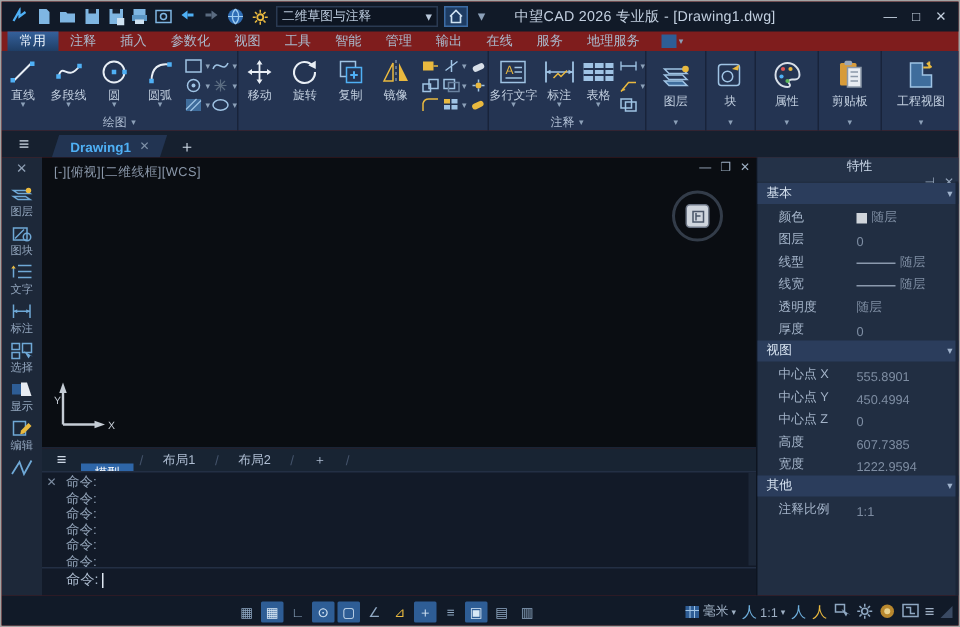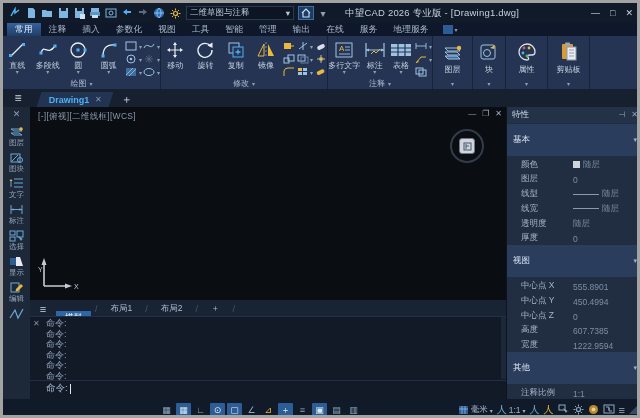--- a/index.html
+++ b/index.html
@@ -1,17 +1,17 @@
 <!DOCTYPE html>
 <html><head>
 <meta charset="utf-8">
 <style>
   html,body{margin:0;padding:0;background:#000;}
   *{box-sizing:border-box;font-family:"Liberation Sans","DejaVu Sans",sans-serif;}
-  #app{position:relative;width:640px;height:418px;background:#0f172a;color:#9fb0c4;overflow:hidden;border:3px solid #a3a3a3;}
+  #app{position:relative;width:640px;height:418px;background:#7f1d1d;color:#9fb0c4;overflow:hidden;border:1px solid #a3a3a3;}
   .abs{position:absolute;}
   
   #titlebar{left:0;top:0;width:640px;height:20px;background:#111a28;display:flex;align-items:center;padding:0 4px;font-size:9px;}
   .qat-icon{width:14px;height:14px;margin:0 1px;display:flex;align-items:center;justify-content:center;color:#6fb0de;font-size:10px;}
   .qat-icon svg{display:block;}
   .ws-select{display:flex;align-items:center;background:#0d1522;border:1px solid #2a3a52;height:14px;padding:0 3px;margin:0 3px;color:#b9c8da;font-size:8.5px;width:108px;}
   .ws-select .arr{margin-left:auto;color:#7b8 da0;}
   .title-text{color:#c3d0e0;font-size:9.5px;margin-left:14px;letter-spacing:.2px;}
   .win-btns{margin-left:auto;display:flex;gap:10px;align-items:center;padding-right:6px;color:#c6d2e0;font-size:9px;}
   
@@ -62,26 +62,26 @@
   
   #cmd{left:27px;top:313px;width:476px;height:83px;background:#121a28;border-top:1px solid #232f44;}
   #cmd-close{left:3px;top:2px;color:#7f8fa4;font-size:8px;}
   #cmd-hist{left:16px;top:1px;font-size:9px;line-height:10.5px;color:#8fa0b5;}
   #cmd-scroll{right:0;top:0;width:5px;height:62px;background:#1c2738;}
   #cmd-input{left:16px;bottom:4px;font-size:9.5px;color:#aab9cc;display:flex;align-items:center;}
   #cmd-input .cursor{display:inline-block;width:1px;height:10px;background:#dfe8f2;margin-left:2px;}
   #cmd-divider{left:0;bottom:18px;width:476px;border-top:1px solid #232f44;}
   
   #props{left:503px;top:104px;width:137px;height:292px;background:#212e42;border-left:1px solid #0d1420;display:flex;flex-direction:column;font-size:8.5px;}
-  #props-header{height:16px;background:#243248;display:flex;align-items:center;padding:0 5px;color:#cfdcec;}
+  #props-header{height:16px;background:#243248;display:flex;align-items:center;padding:0 5px;color:#cfdcec;flex-direction:column;}
   #props-header .ph-icons{margin-left:auto;display:flex;gap:6px;color:#93a4ba;font-size:8px;}
   #props-select{height:18px;display:flex;align-items:center;padding:0 5px;color:#c0cddd;gap:3px;}
   #props-select .ps-arrow{font-size:7px;margin-left:2px;}
   #props-select .ps-icons{margin-left:auto;display:flex;gap:3px;}
-  .sec-header{height:14px;background:#2b3d5c;display:flex;align-items:center;padding:16px 6px;color:#d6e2f0;margin-top:1px;}
+  .sec-header{height:14px;background:#2b3d5c;display:flex;align-items:center;padding:0 6px;color:#d6e2f0;margin-top:1px;}
   .sec-header .sh-arrow{margin-left:auto;font-size:7px;color:#9fb2cc;}
   .prow{height:15px;display:flex;align-items:flex-end;padding-left:14px;}
   .prow .pl{width:52px;color:#a4b4c9;}
   .prow .pv{color:#7e8da2;display:flex;align-items:center;gap:3px;}
   .swatch{width:7px;height:7px;background:#d0d5db;display:inline-block;}
   .lineswatch{width:26px;border-top:1px solid #8b99ad;display:inline-block;}
   #props-scroll{position:absolute;right:0;top:16px;width:4px;height:276px;background:#1a2536;}
   
   #statusbar{left:0;top:396px;width:640px;height:22px;background:#111a28;display:flex;align-items:center;padding:0 6px;font-size:8.5px;}
   #coords{color:#a6b6c9;letter-spacing:.3px;width:150px;}
@@ -402,24 +402,20 @@
               </span>
               <span class="sdd">▾</span>
             <span class="sic">
                 <svg width="12" height="10" viewBox="0 0 12 10">
                   <rect x="2" y="3" width="8" height="4" rx="2" transform="rotate(-25 6 6)" fill="#e9b93f"></rect>
                 </svg>
               </span>
           </div>
         </div>
       </div>
-      <div class="rpanel-label">
-        <span>修改</span>
-        <span class="dd-arrow">▾</span>
-      </div>
     </div>
 
     <div class="rpanel" style="width:105px;">
       <div class="rpanel-body">
         <div class="bigbtn" style="width:38px;">
           <span class="glyph">
             <svg width="20" height="20" viewBox="0 0 20 20">
                 <rect x="2" y="3" width="16" height="14" stroke="#9fc3e4" fill="none"></rect>
                 <text x="5" y="11" font-size="8" fill="#e9b93f" font-family="sans-serif">A</text>
                 <path d="M11 7 h5 M11 10 h5 M5 14 h11" stroke="#9fc3e4" stroke-width=".9"></path>
@@ -553,20 +549,36 @@
               </svg>
           </span>
           <span>剪贴板</span>
         </div>
       </div>
       <div class="rpanel-label">
         <span class="dd-arrow">▾</span>
       </div>
     </div>
 
+    <div class="rpanel" style="width:52px;border-right:none;">
+      <div class="rpanel-body">
+        <div class="bigbtn" style="width:48px;">
+          <span class="glyph" style="height:26px;">
+            <svg width="24" height="24" viewBox="0 0 24 24">
+                <path d="M5 4 h8 v8 h6 v8 H5 z" fill="#3f6d9c" stroke="#9fc3e4"></path>
+                <path d="M16 4 l3 3 M17.5 3 v4 h-4" stroke="#e9b93f" stroke-width="1.3" fill="none"></path>
+              </svg>
+          </span>
+          <span>工程视图</span>
+        </div>
+      </div>
+      <div class="rpanel-label">
+        <span class="dd-arrow">▾</span>
+      </div>
+    </div>
   </div>
 
   <div id="docbar" class="abs">
     <span class="burger">≡</span>
     <span class="doctab">
       <span class="dt-label">Drawing1</span>
       <span class="dt-close">✕</span>
     </span>
     <span class="newtab">＋</span>
   </div>

